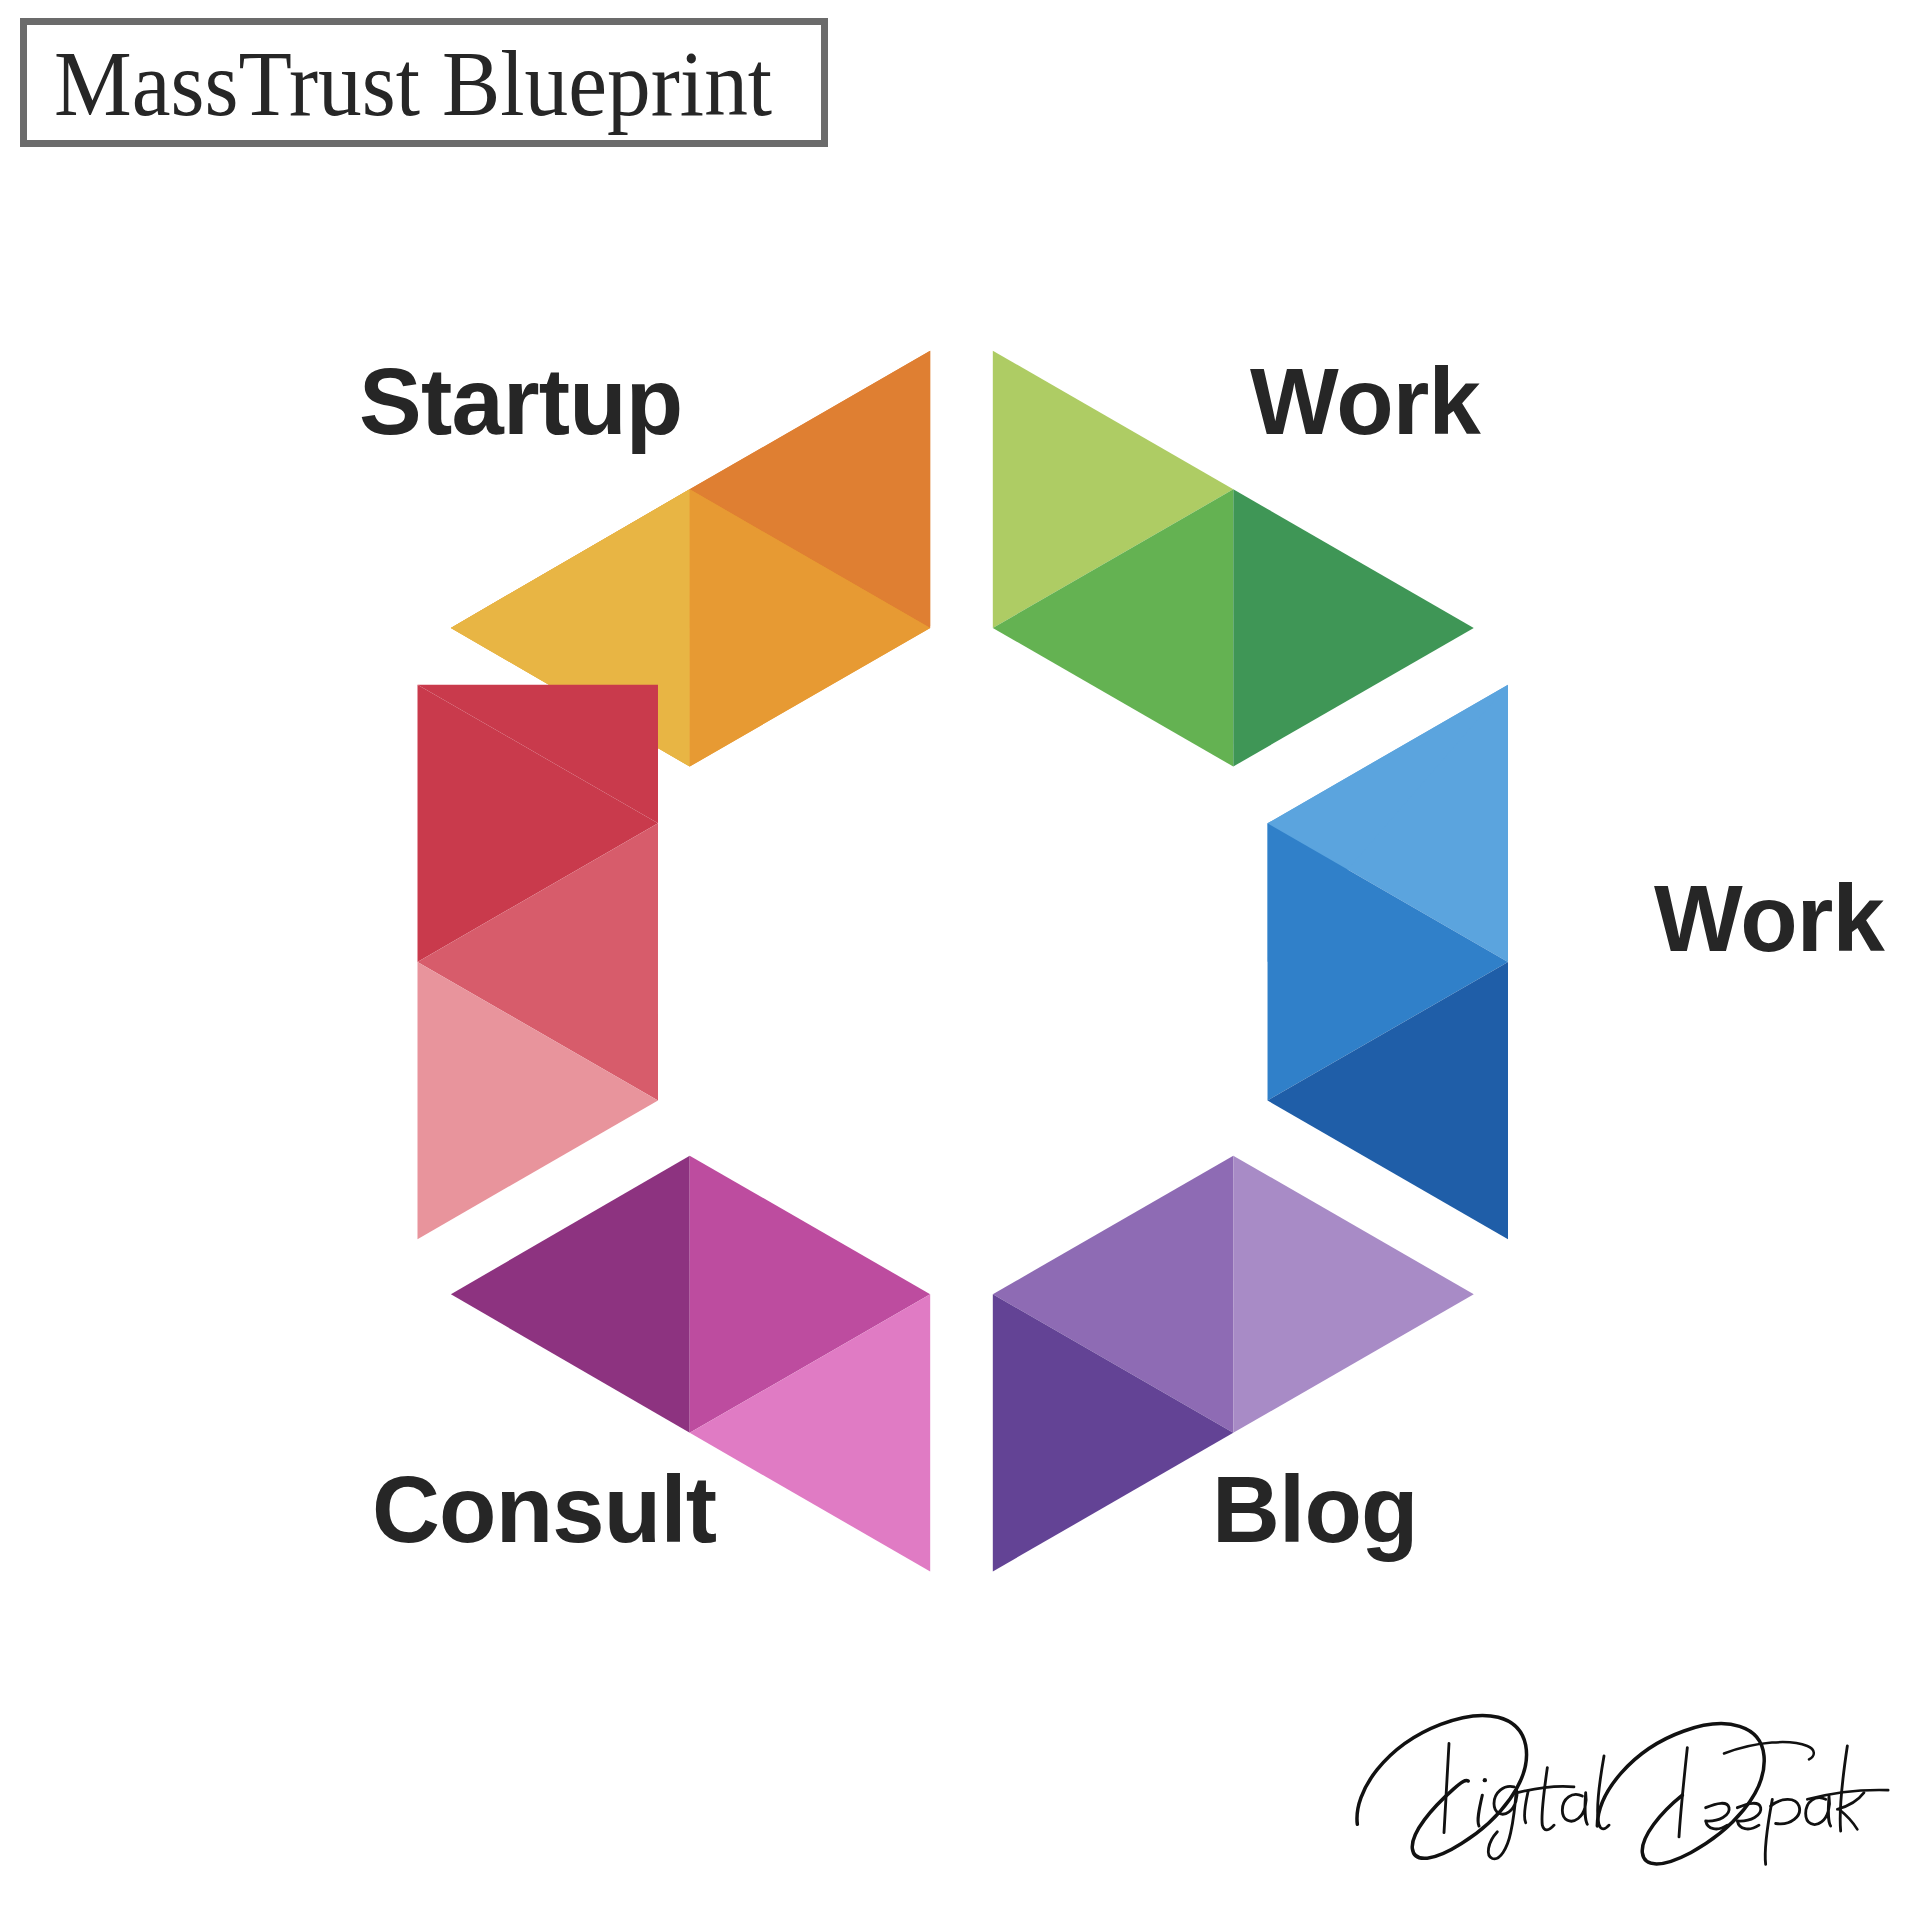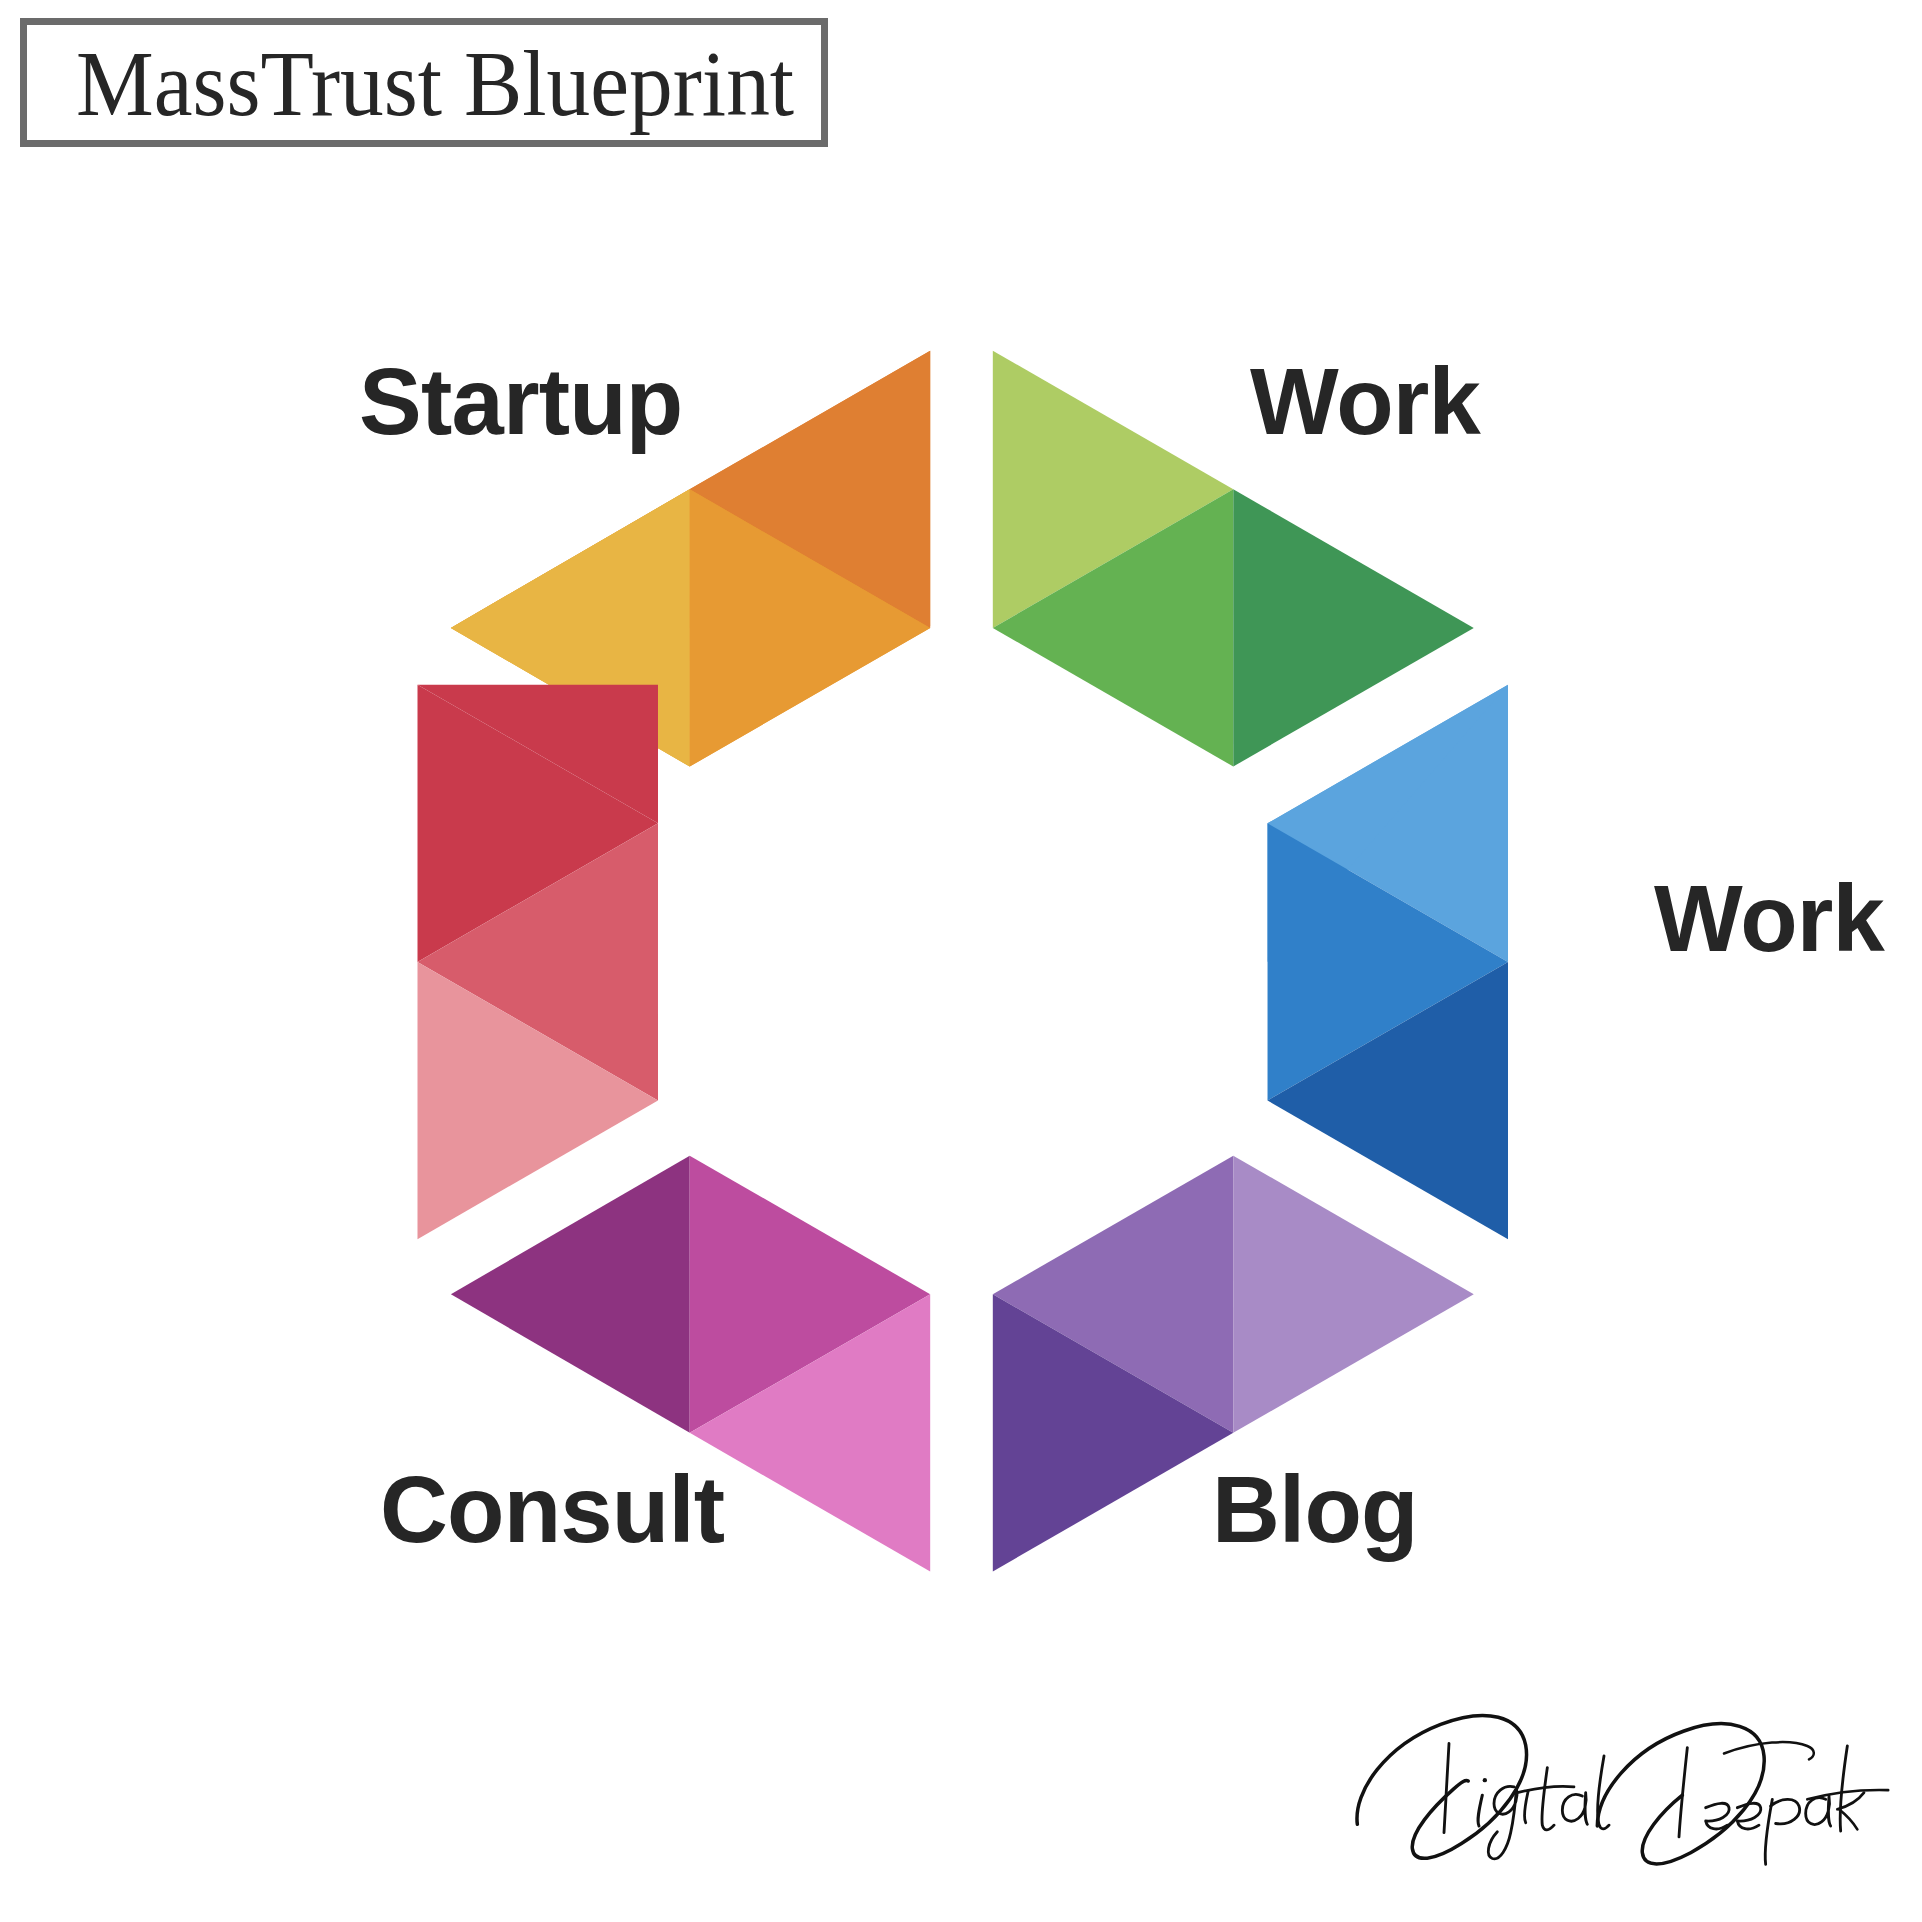--- a/index.html
+++ b/index.html
@@ -13,21 +13,21 @@
   #stage{position:absolute;inset:0;width:1923px;height:1923px;}
 
   
   .title-badge{
     position:absolute;
     left:20px; top:18.4px;
     width:808px; height:129px;
     border:7.5px solid #6b6b6b;
     background:#ffffff;
     box-sizing:border-box;
-    display:flex;align-items:center;justify-content:flex-end;
+    display:flex;align-items:center;justify-content:flex-start;
   }
   .title-badge .title-text{
     font-family:"Liberation Serif", serif;
     font-size:94px;
     line-height:1;
     color:#262626;
     letter-spacing:0px;
     white-space:nowrap;
     transform:scaleX(0.93);
   }
@@ -44,21 +44,21 @@
     font-size:94px;
     line-height:1;
     color:#262626;
     white-space:nowrap;
     letter-spacing:-0.8px;
   }
   .lbl-startup{ left:359px;  top:355px; }
   .lbl-learn  { left:1250px; top:355px; }
   .lbl-work   { left:1654px; top:872px; }
   .lbl-blog   { left:1212px; top:1463px; }
-  .lbl-consult{ left:380px;  top:1463px; }
+  .lbl-consult{ left:372px;  top:1463px; }
   .lbl-mentor { left:52px;   top:872px; }
 
   
   #signature{
     position:absolute;
     left:1307px; top:1666px;
     width:584px; height:250px;
   }
   #signature svg{display:block;width:584px;height:250px;}
 </style>

